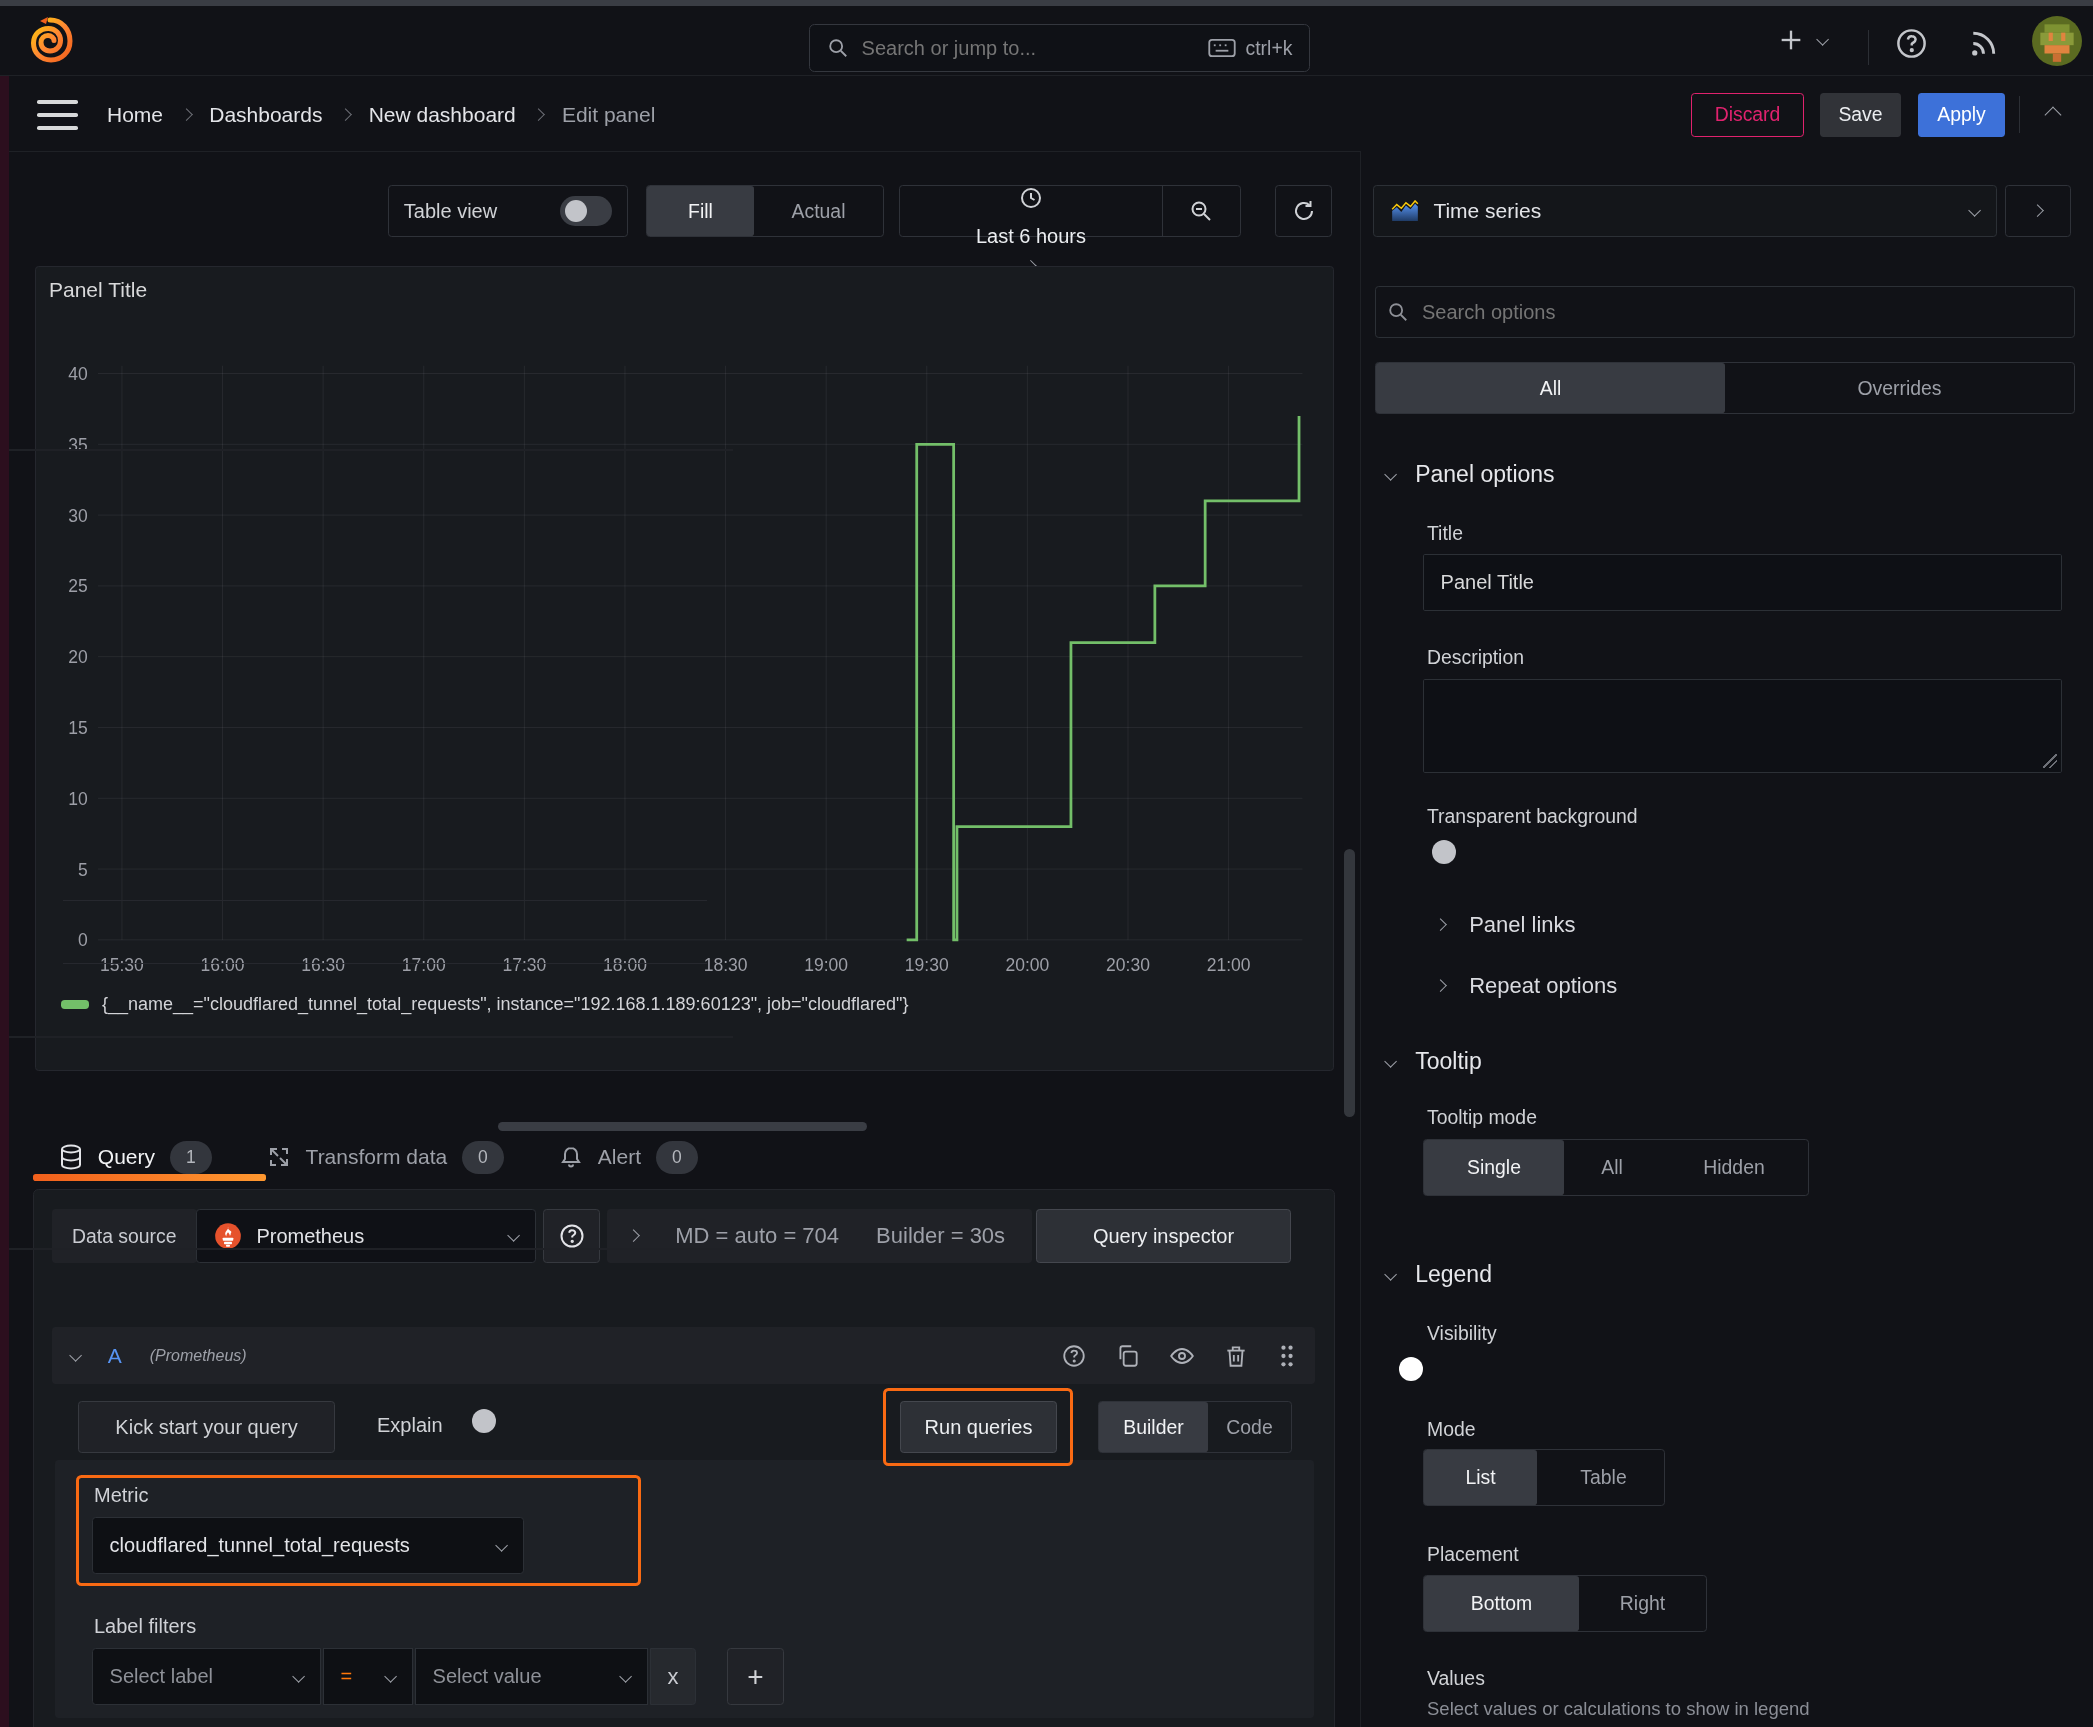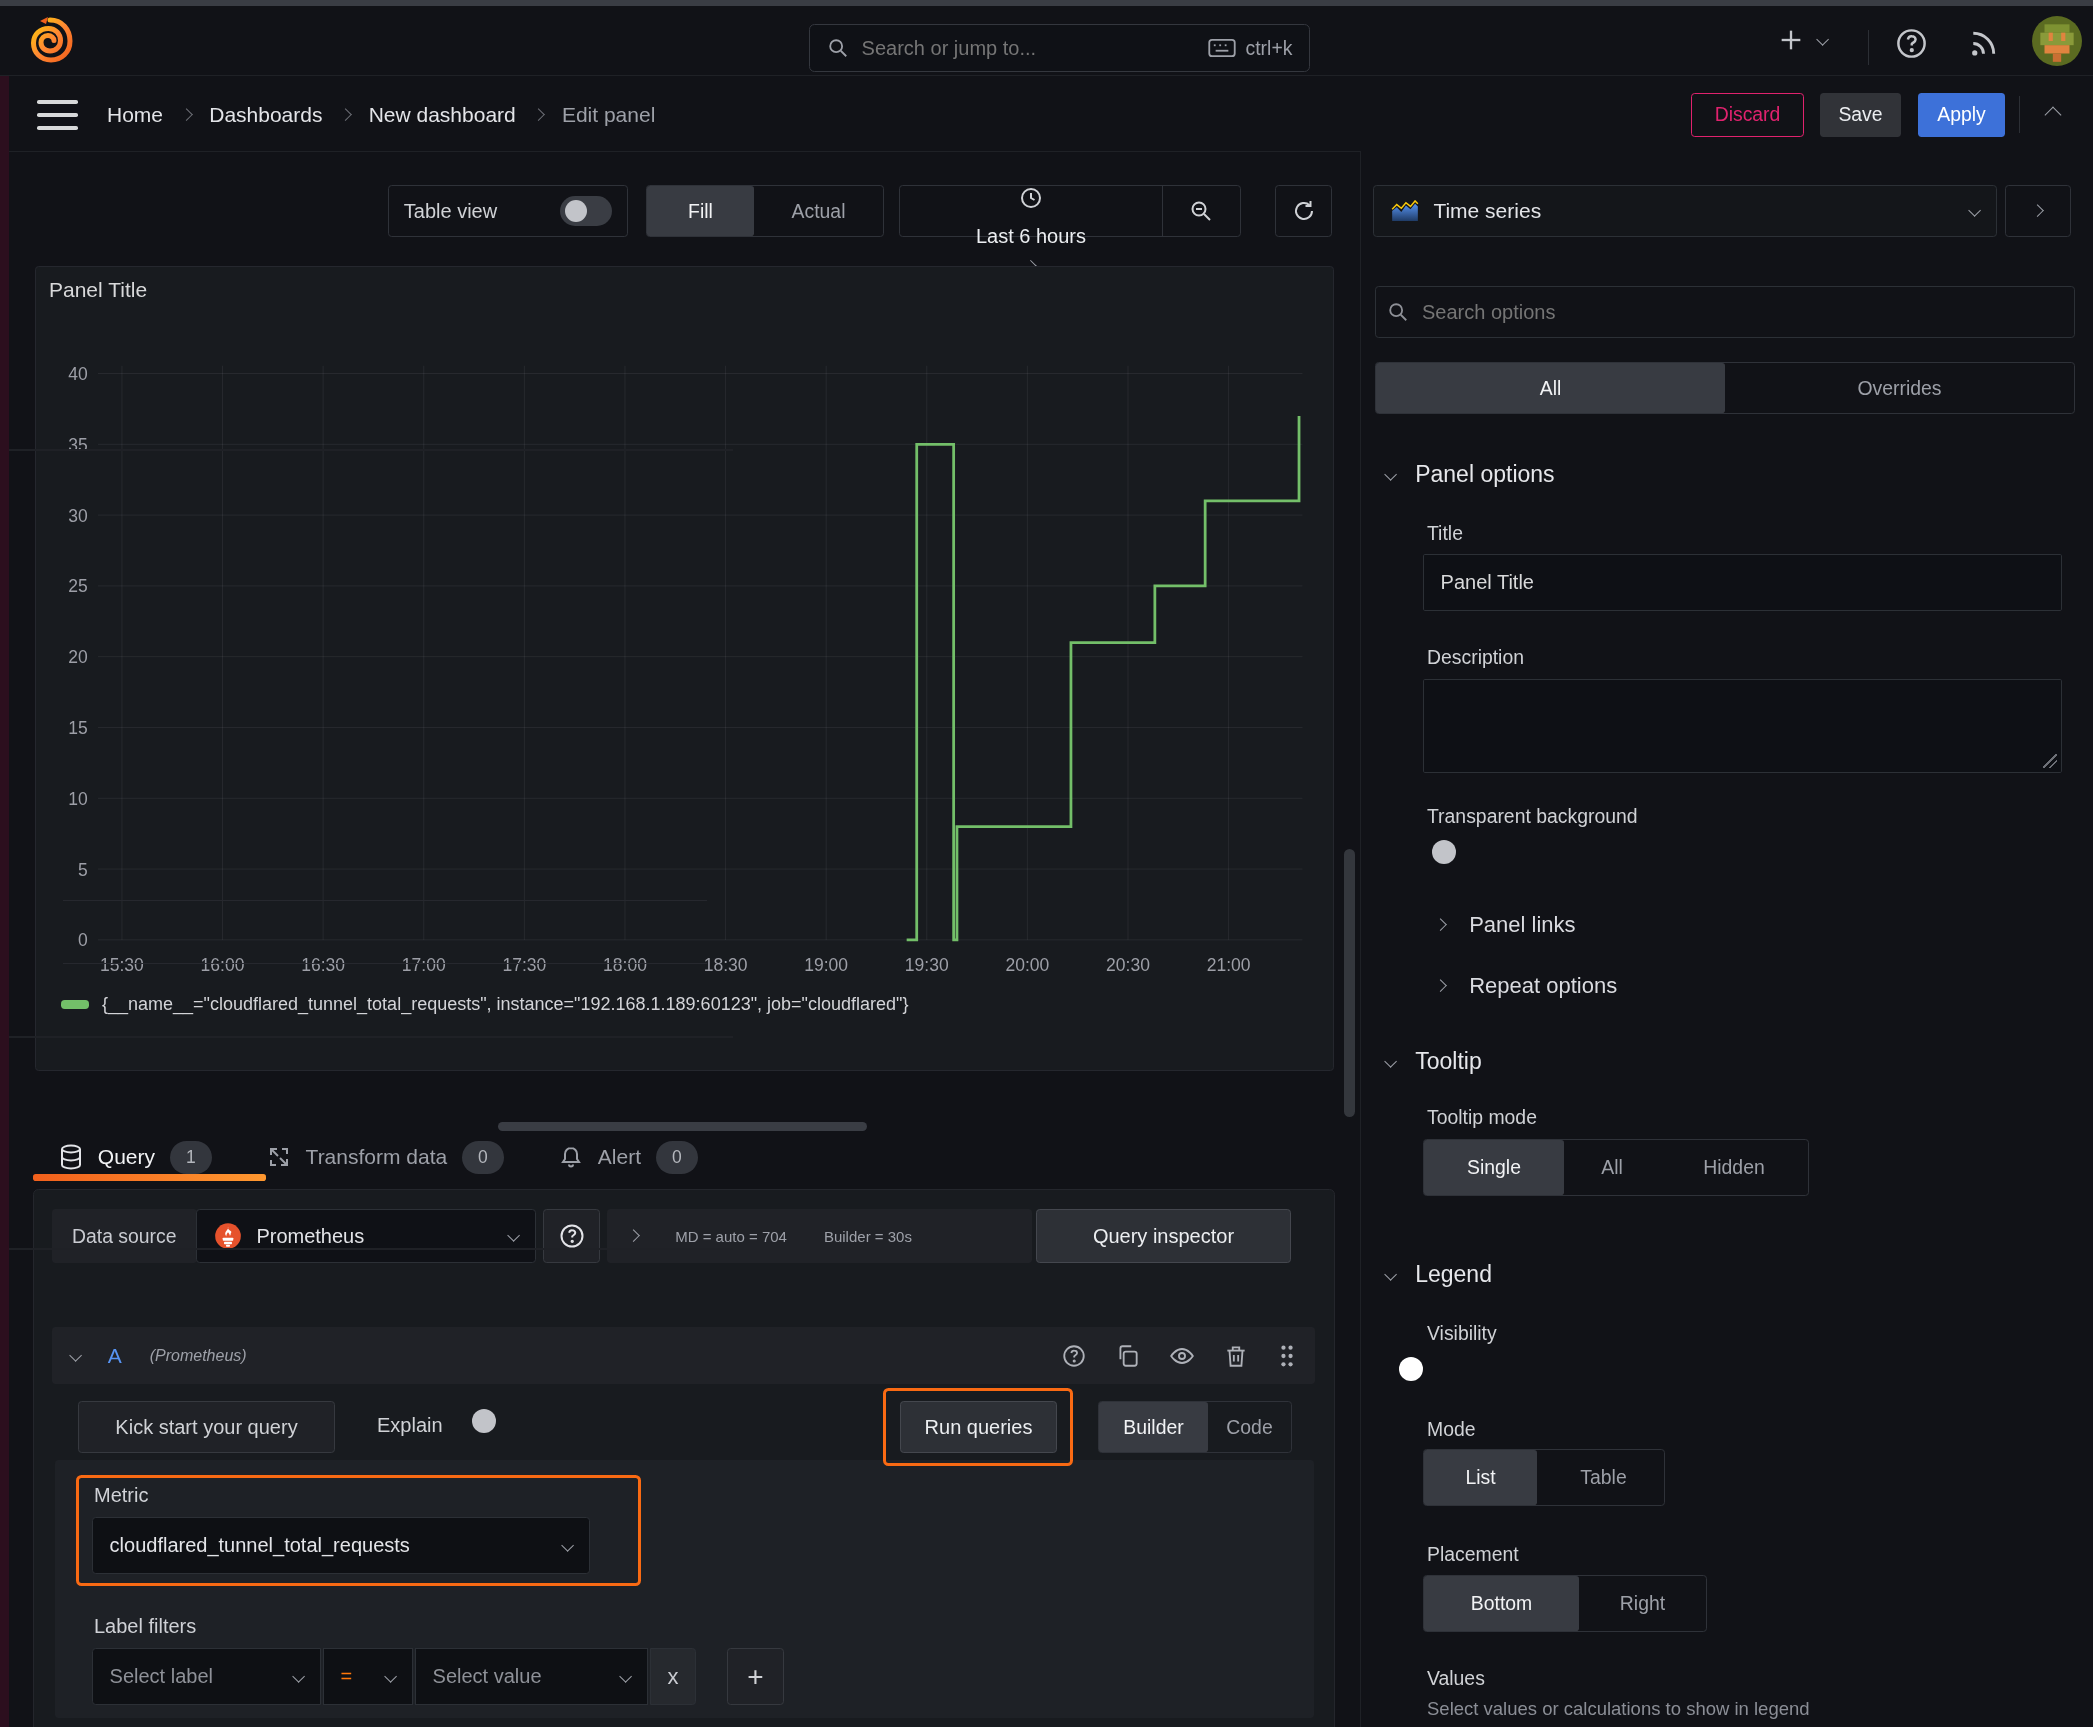--- a/index.html
+++ b/index.html
@@ -62,21 +62,21 @@
   .tab { display:flex; align-items:center; gap:14.8px; font-size:21px; color:#9da0a8; cursor:pointer; }
   .tab.active { color:#f2f3f5; }
   .badge { background:#33363d; border-radius:16.6px; min-width:42px; height:33px; display:inline-flex; align-items:center; justify-content:center; font-size:17.5px; color:#b4b7bd; padding:0 11px; }
   #tab-underline { left:33px; top:1174px; width:233px; height:7.4px; border-radius:2.8px; background:linear-gradient(90deg,#f2601c,#ff9830); }
 
   
   #query-panel { left:33px; top:1189px; width:1302px; height:539px; background:#181b1f; border:0.9px solid #24262c; border-radius:5.5px 5.5px 0 0; }
   .pill-label { background:#202227; border-radius:3.7px; display:flex; align-items:center; padding:0 20px; font-size:19.4px; color:#c9cbd1; }
   .select { background:#0f1116; border:0.9px solid #2c3036; border-radius:3.7px; display:flex; align-items:center; padding:0 16.6px; gap:14.8px; font-size:20px; color:#e3e4e8; cursor:pointer; }
   .select .ph { color:#8e9198; }
-  .info-strip { background:#202227; border-radius:3.7px; display:flex; align-items:center; gap:37px; padding:0 22px; color:#9da0a8; font-size:15px; }
+  .info-strip { background:#202227; border-radius:3.7px; display:flex; align-items:center; gap:37px; padding:0 22px; color:#9da0a8; font-size:22px; }
   #row-a-header { background:#202227; border-radius:3.7px; }
   .qicon { color:#aeb1b8; }
   .annotate { position:absolute; border:3.7px solid #f96a13; border-radius:5.5px; pointer-events:none; }
 
   
   #options-pane { left:1360px; top:151px; width:733px; height:1576px; background:#111217; border-left:0.9px solid #1f2126; }
   .opt-label { font-size:19.4px; color:#d0d2d6; }
   .opt-header { font-size:23px; color:#e6e7eb; font-weight:500; }
   .collapsed-label { font-size:22px; color:#dadbe0; }
   .divider-full { position:absolute; left:0; width:733px; height:1.8px; background:#1f2126; }
@@ -418,21 +418,21 @@
   <span class="abs toggle" style="left:467px;top:1405px;"><span class="knob"></span></span>
   <div class="abs btn btn-raised" style="left:900px;top:1401px;width:157px;height:52px;font-size:20px;">Run queries</div>
   <div class="abs group" style="left:1098px;top:1401px;width:194px;height:52px;">
     <span class="seg sel" style="width:109px;">Builder</span>
     <span class="seg" style="width:83px;">Code</span>
   </div>
 
   
   <div class="abs" style="left:55px;top:1460px;width:1259px;height:258px;background:#1e2126;border-radius:3.7px;"></div>
   <span class="abs" style="left:94px;top:1484px;font-size:20px;color:#cfd1d6;">Metric</span>
-  <div class="abs select" style="left:92px;top:1517px;width:498px;height:57px;background:#0e1014;">
+  <div class="abs select" style="left:92px;top:1517px;width:432px;height:57px;background:#0e1014;">
     <span style="flex:1;">cloudflared_tunnel_total_requests</span>
     <span class="chev sm"></span>
   </div>
   <span class="abs" style="left:94px;top:1615px;font-size:20px;color:#cfd1d6;">Label filters</span>
   <div class="abs select" style="left:92px;top:1648px;width:229px;height:57px;background:#0e1014;border-radius:3.7px 0 0 3.7px;">
     <span class="ph" style="flex:1;">Select label</span>
     <span class="chev sm"></span>
   </div>
   <div class="abs select" style="left:323px;top:1648px;width:90px;height:57px;background:#0e1014;border-radius:0;">
     <span style="color:#ff780a;flex:1;">=</span>

